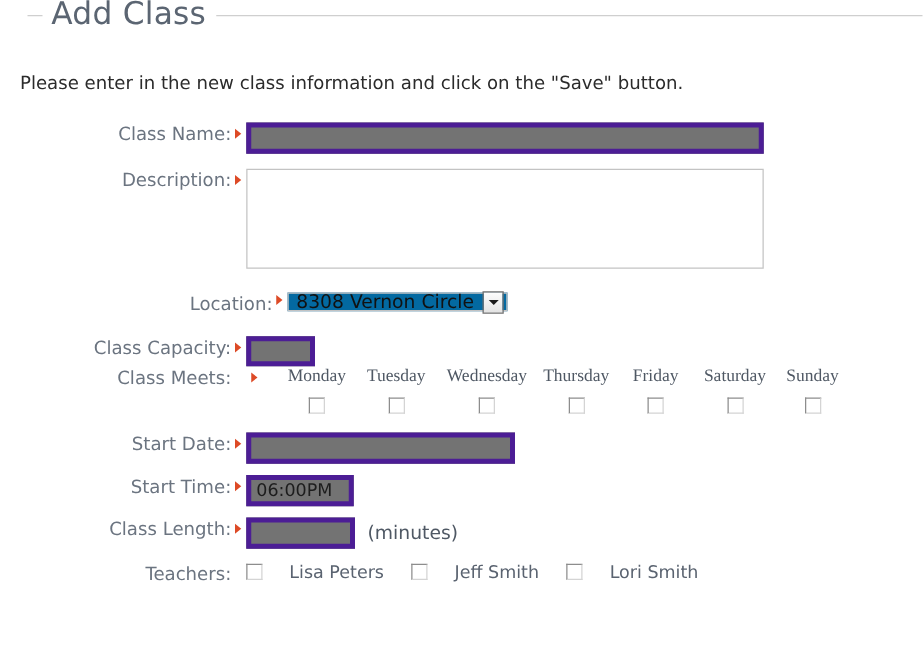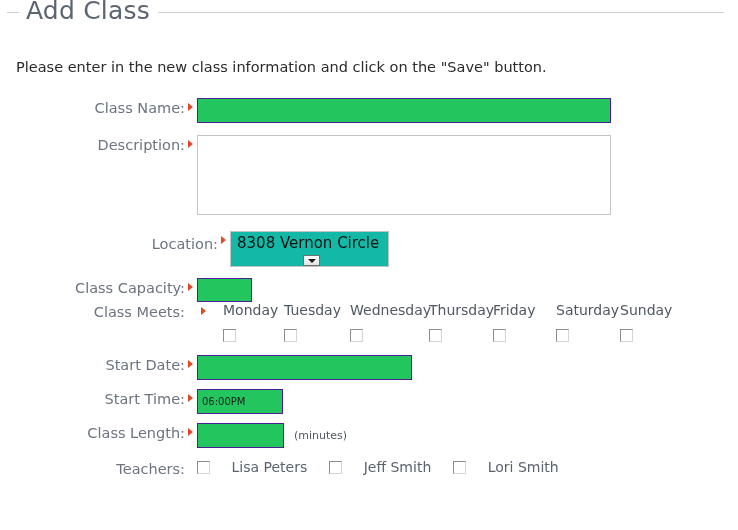--- a/index.html
+++ b/index.html
@@ -15,21 +15,21 @@
   }
 
   
   .page {
     position: relative;
     width: 738px;
     height: 530px;
   }
   .fieldset {
     position: absolute;
-    left: 7px;
+    left: 22px;
     top: 12px;
     width: 717px;
     height: 512px;
     border: 0;
     border-top: 1px solid #cfcfcf;
     box-sizing: border-box;
   }
   .legend {
     position: absolute;
     left: 12px;
@@ -93,24 +93,24 @@
     height: 0;
     border-top: 4px solid transparent;
     border-bottom: 4px solid transparent;
     border-left: 5px solid #dd4a26;
   }
   .req.blank::before { display: none; }
   .field { flex: 1 1 auto; }
 
   
   .txt {
-    border: 1px solid #4c1d95;
-    background: #22c55e;
+    border: 4px solid #4c1d95;
+    background: #737373;
     font-family: "DejaVu Sans", sans-serif;
-    font-size: 10px;
+    font-size: 14px;
     color: #1d1d1d;
     padding: 2px 4px;
     box-sizing: border-box;
     outline: none;
   }
   .txt-wide { width: 414px; height: 25px; }
   .txt-date { width: 215px; height: 25px; }
   .txt-time { width: 86px; height: 25px; }
   .txt-small { width: 55px; height: 24px; }
   .txt-len   { width: 87px; height: 25px; }
@@ -127,25 +127,24 @@
     overflow-y: scroll;
     padding: 2px 4px;
     outline: none;
   }
 
   
   .sel-wrap {
     display: inline-flex;
     align-items: center;
     border: 1px solid #c3c3c3;
-    background: #14b8a6;
-    height: 36px;
+    background: #0369a1;
+    height: 15px;
     box-sizing: border-box;
     padding: 0 2px 0 6px;
-    flex-direction: column;
   }
   .sel-text {
     font-size: 15px;
     color: #111111;
     line-height: 23px;
     padding-right: 7px;
     white-space: nowrap;
   }
   .sel-btn {
     width: 17px;
@@ -164,23 +163,24 @@
     border-top: 4px solid #1a1a1a;
     display: block;
   }
 
   
   .days {
     display: flex;
     align-items: flex-start;
   }
   .day {
-    text-align: left;
+    text-align: center;
     font-size: 14px;
     color: #4f5864;
+    font-family: Liberation Serif, serif;
   }
   .day .dlabel { line-height: 17px; white-space: nowrap; }
   .day .dbox { margin-top: 8px; }
 
   
   .cb {
     display: inline-block;
     width: 13px;
     height: 13px;
     background: #ffffff;
@@ -196,21 +196,21 @@
   .teachers { display: flex; align-items: center; }
   .teacher {
     font-size: 14px;
     color: #5a6370;
     margin-right: 22px;
     white-space: nowrap;
   }
   .teacher .tname { margin-left: 17px; }
 
   .mins {
-    font-size: 11px;
+    font-size: 15px;
     color: #4f5864;
     margin-left: 10px;
     line-height: 25px;
     text-align: right;
   }
   .inline { display: flex; align-items: center; }
 </style>
 </head>
 <body>
 

